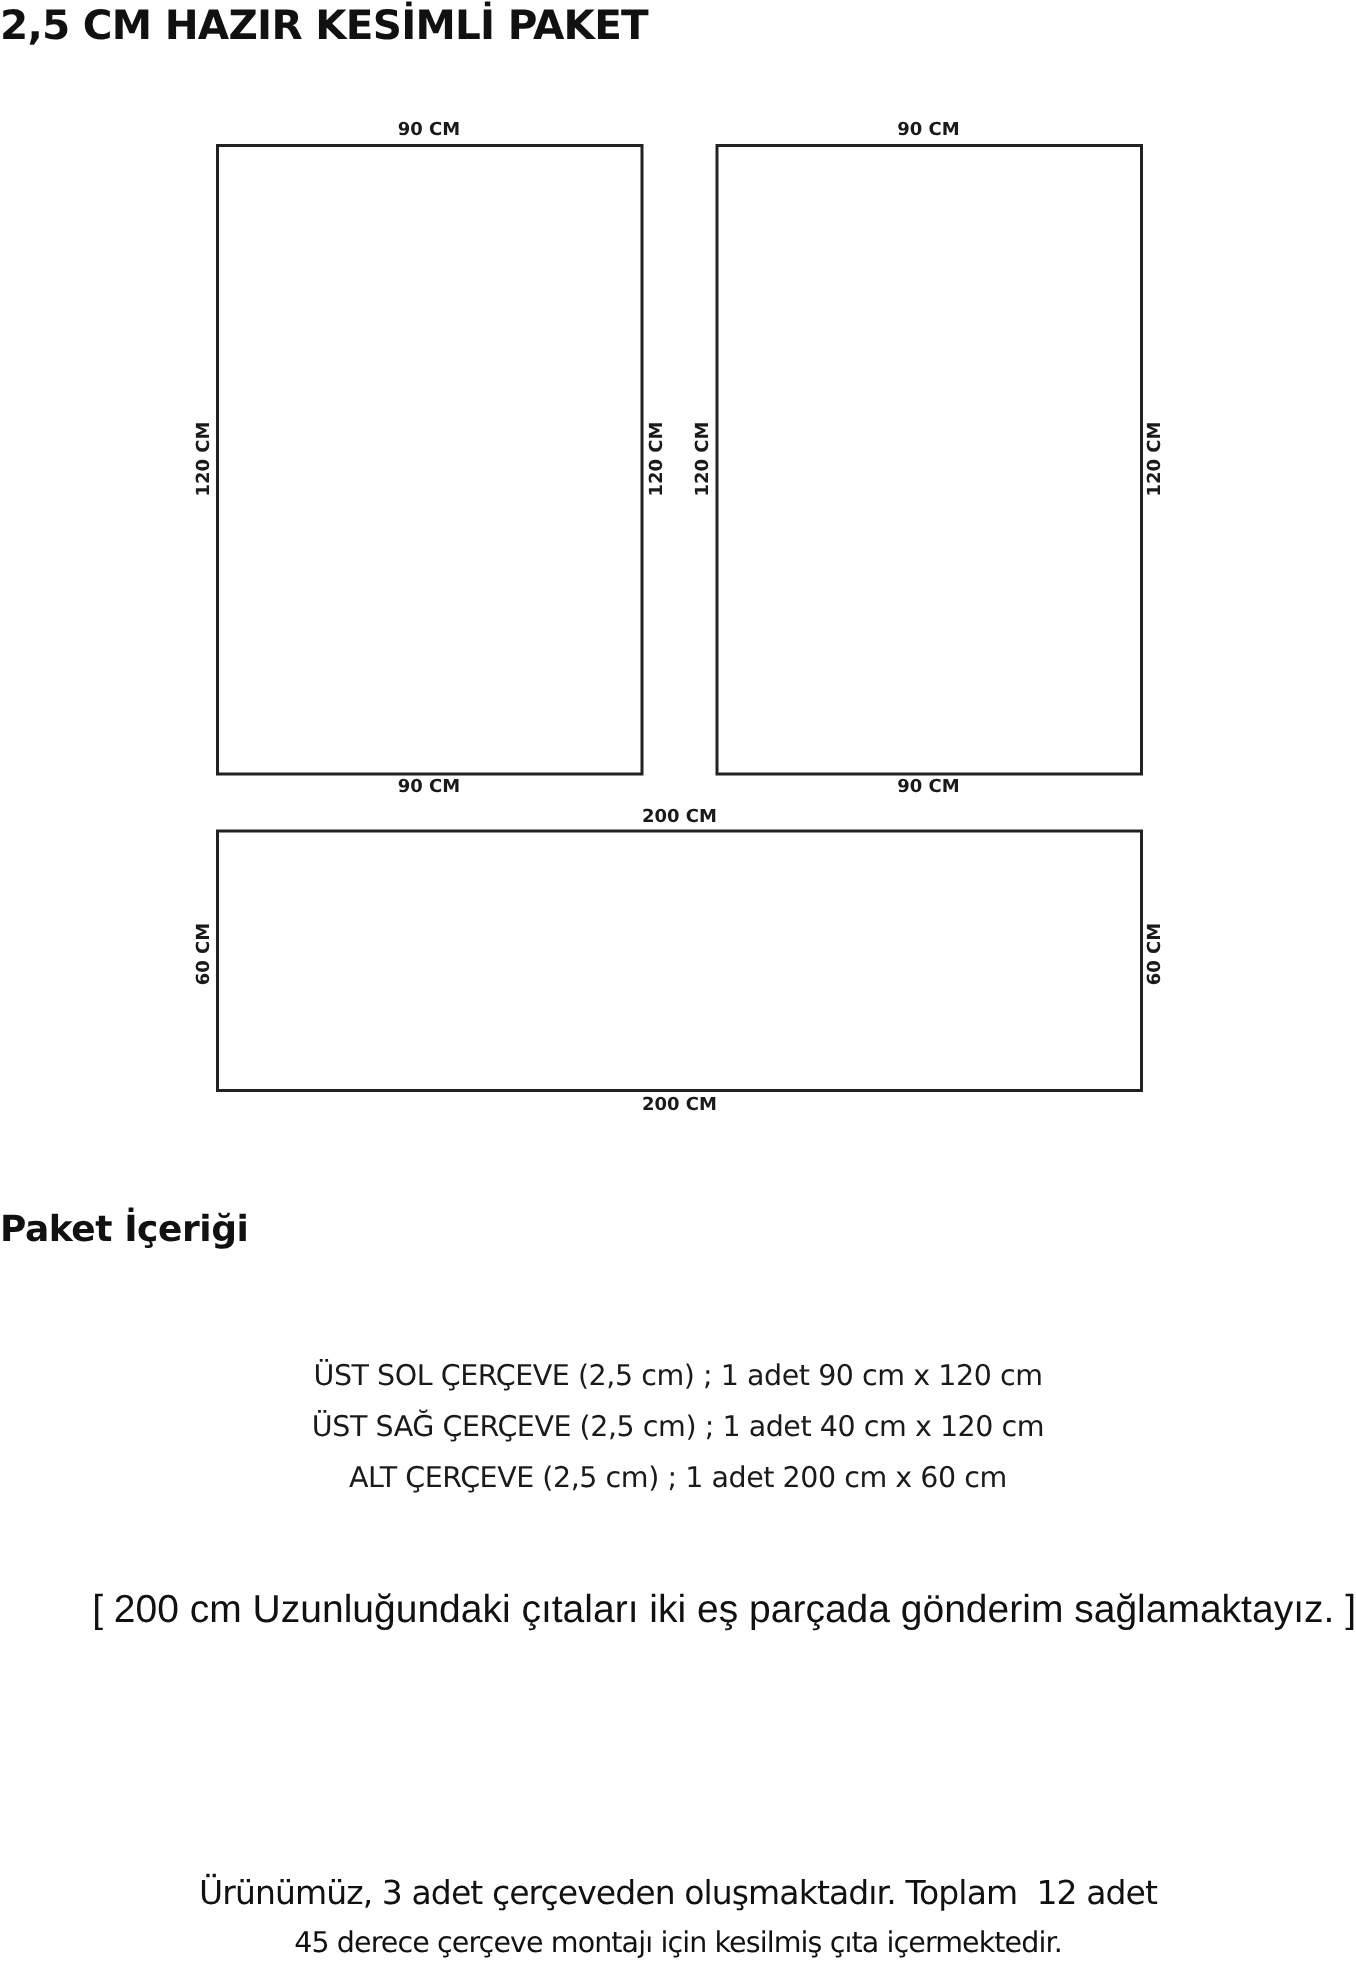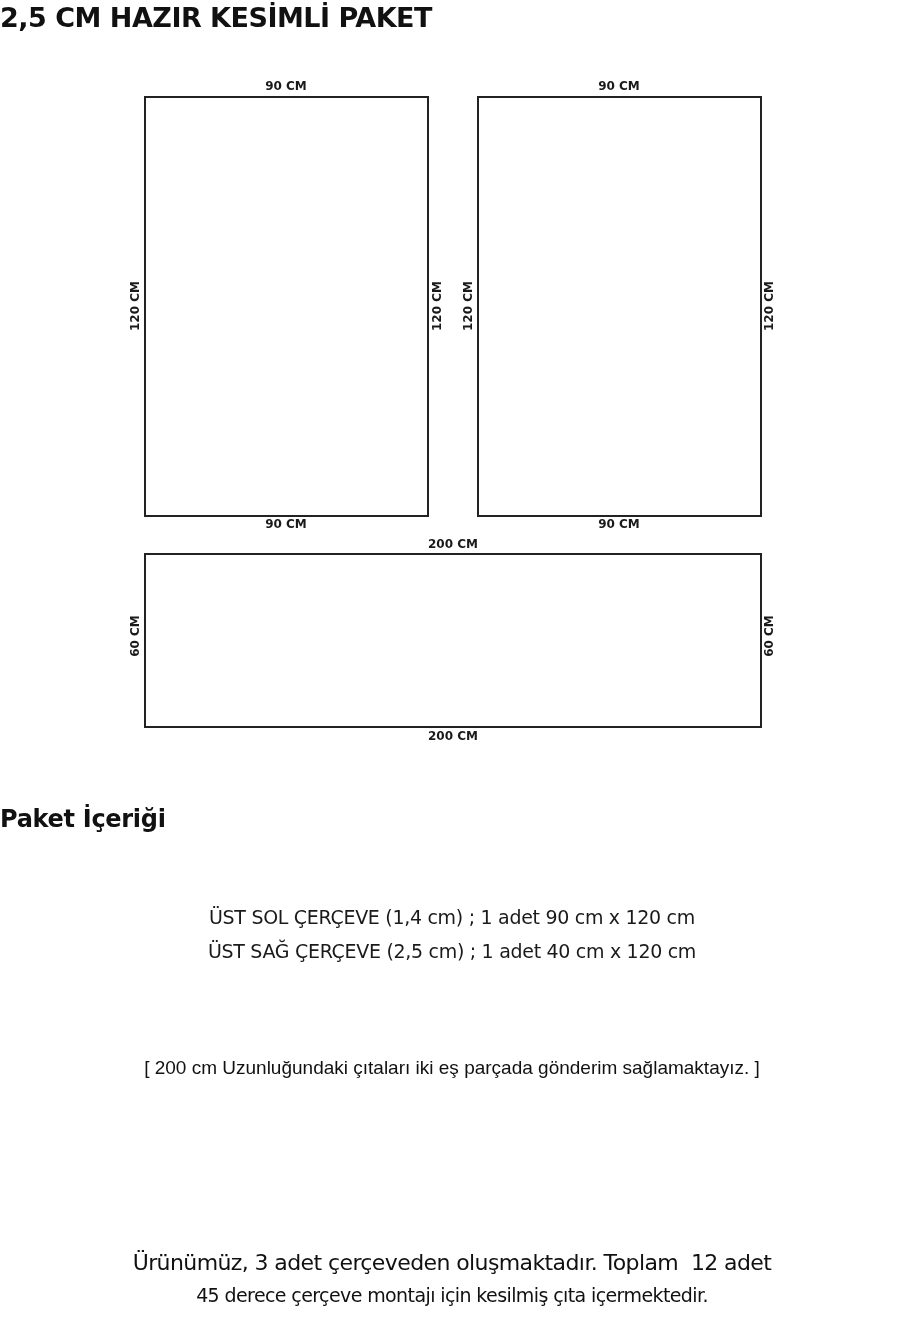--- a/index.html
+++ b/index.html
@@ -4,21 +4,21 @@
 <style>
   html, body { margin: 0; padding: 0; background: #ffffff; }
   body { width: 904px; height: 1318px; position: relative; overflow: hidden; font-family: "DejaVu Sans", sans-serif; color: #1a1a1a; }
   .abs { position: absolute; }
   .title { left: 0; width: 904px; top: 2px; text-align: left; font-size: 27px; font-weight: bold; letter-spacing: -0.5px; color: #111; }
   .frame { position: absolute; border: 2px solid #222; box-sizing: border-box; background: #fff; }
   .hlabel { position: absolute; text-align: right; font-size: 12px; font-weight: bold; color: #1a1a1a; white-space: nowrap; transform: translateX(-50%); }
   .vlabel { position: absolute; font-size: 12px; font-weight: bold; color: #1a1a1a; white-space: nowrap; transform: translate(-50%, -50%) rotate(-90deg); }
   .section-title { left: 0; width: 904px; top: 805px; text-align: left; font-size: 24px; font-weight: bold; color: #111; letter-spacing: -0.3px; }
   .contents { left: 0; width: 904px; top: 900px; text-align: center; font-size: 19px; line-height: 34px; color: #1a1a1a; letter-spacing: -0.3px; }
-  .note { left: 0; width: 904px; top: 1057px; text-align: center; font-family: "Liberation Sans", sans-serif; font-size: 19px; color: #111; white-space: nowrap; }
+  .note { left: 0; width: 904px; top: 1057px; text-align: right; font-family: "Liberation Sans", sans-serif; font-size: 26px; color: #111; white-space: nowrap; }
   .summary { left: 0; width: 904px; top: 1246px; text-align: center; font-size: 22px; font-weight: normal; color: #111; line-height: 33px; letter-spacing: -0.6px; }
   .summary .l2 { font-size: 19px; }
 </style>
 </head>
 <body>
 
 <div class="abs title">2,5 CM HAZIR KESİMLİ PAKET</div>
 
 <div>
 
@@ -37,22 +37,23 @@
   <div class="frame" style="left:144px; top:553px; width:618px; height:175px;"></div>
   <div class="hlabel" style="left:453px; top:537px;">200 CM</div>
   <div class="hlabel" style="left:453px; top:729px;">200 CM</div>
   <div class="vlabel" style="left:135px; top:636px;">60 CM</div>
   <div class="vlabel" style="left:769px; top:636px;">60 CM</div>
 </div>
 
 <div class="abs section-title">Paket İçeriği</div>
 
 <div class="abs contents">
-  <div>ÜST SOL ÇERÇEVE (1,4 cm) ; 1 adet 90 cm x 120 cm</div>
+  <div>ÜST SOL ÇERÇEVE (2,5 cm) ; 1 adet 90 cm x 120 cm</div>
   <div>ÜST SAĞ ÇERÇEVE (2,5 cm) ; 1 adet 40 cm x 120 cm</div>
+  <div>ALT ÇERÇEVE (2,5 cm) ; 1 adet 200 cm x 60 cm</div>
 </div>
 
 <div class="abs note">[ 200 cm Uzunluğundaki çıtaları iki eş parçada gönderim sağlamaktayız. ]</div>
 
 <div class="abs summary">
   <div class="l1" style="white-space:pre;">Ürünümüz, 3 adet çerçeveden oluşmaktadır. Toplam  12 adet</div>
   <div class="l2">45 derece çerçeve montajı için kesilmiş çıta içermektedir.</div>
 </div>
 
 </body></html>

